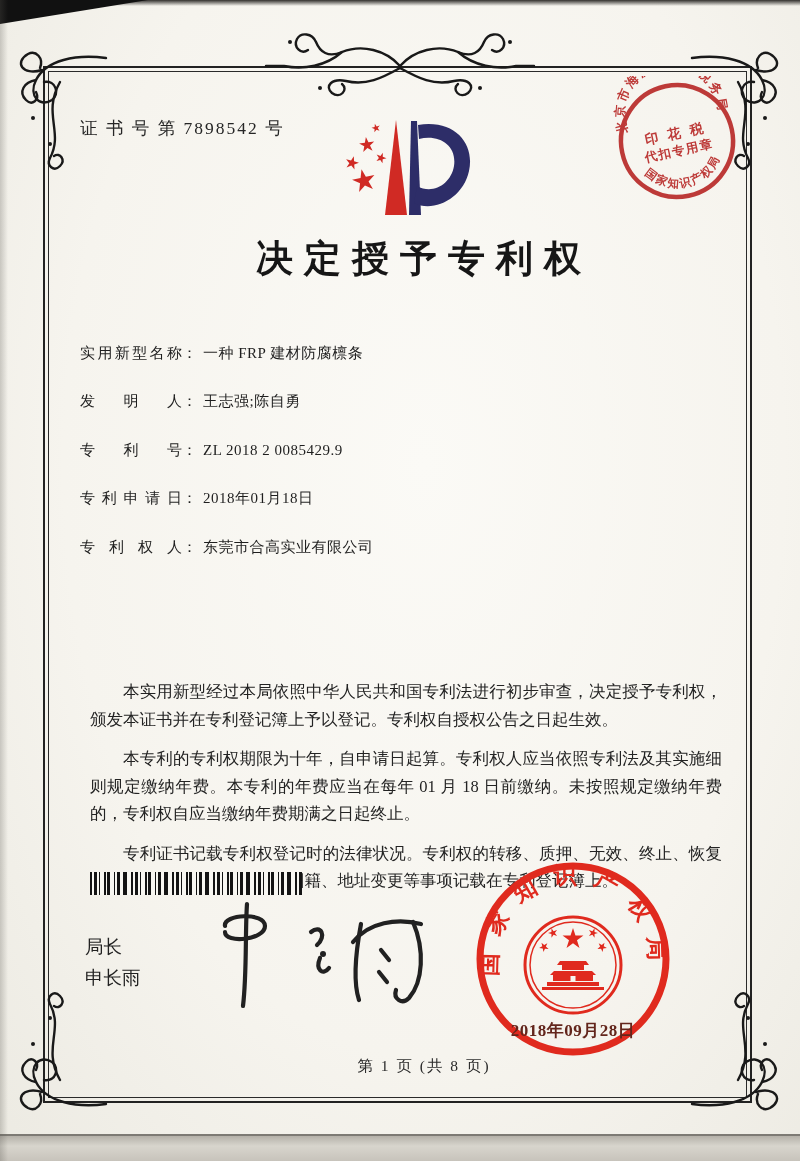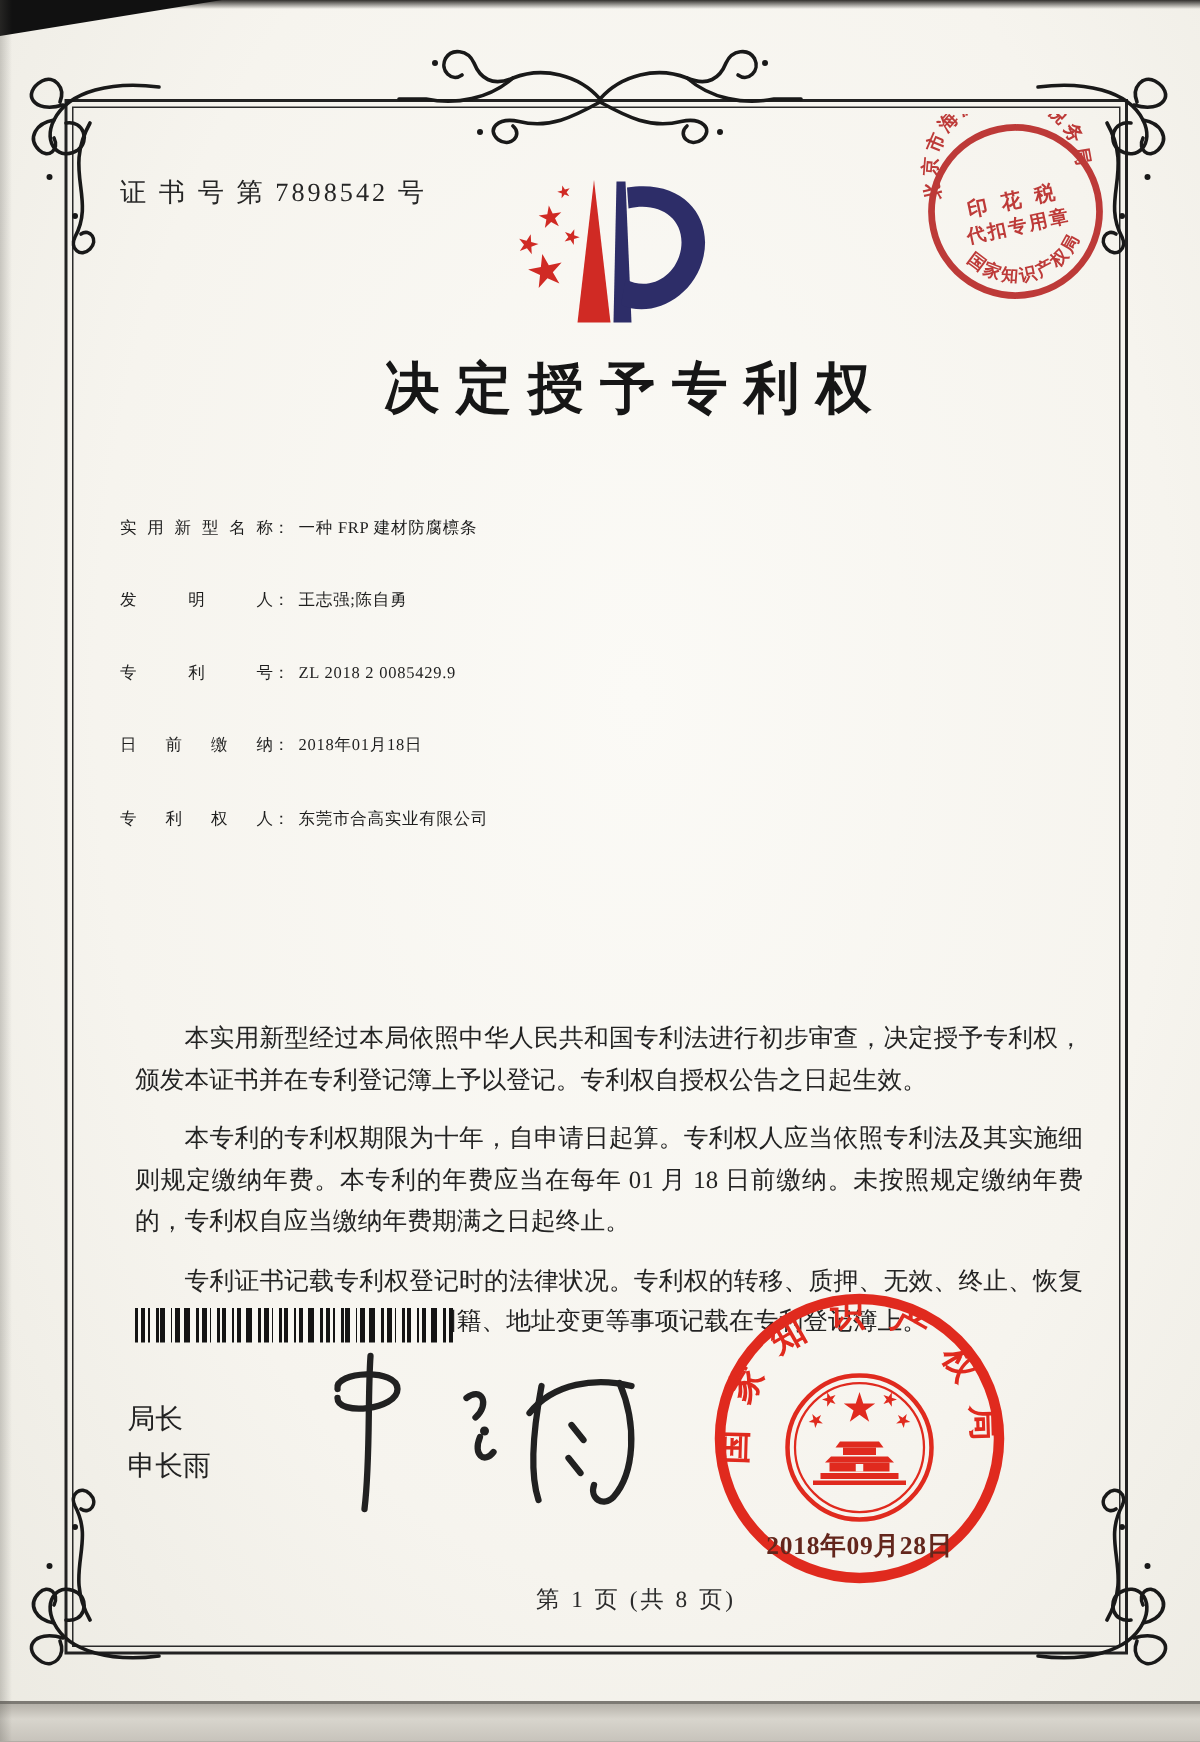--- a/index.html
+++ b/index.html
@@ -26,21 +26,21 @@
   .frame-inner{position:absolute;inset:3px;border:1px solid #2a2a2a;}
   .corner-orn,.top-orn{position:absolute;pointer-events:none;}
   .orn{stroke:#191919;fill:none;stroke-width:2.4;stroke-linecap:round;stroke-linejoin:round;}
   
   .cert-no{position:absolute;left:80px;top:116px;font-size:17.5px;letter-spacing:2px;color:#262626;}
   .logo{position:absolute;left:330px;top:118px;}
   .tax-stamp{position:absolute;left:612px;top:76px;}
   .title{position:absolute;left:0;right:0;top:234px;text-align:center;
     font-size:37px;font-weight:bold;letter-spacing:11px;color:#161616;}
   
-  .field-row{position:absolute;left:80px;height:22px;font-size:11px;white-space:nowrap;}
+  .field-row{position:absolute;left:80px;height:22px;font-size:15px;white-space:nowrap;}
   .f-label{display:inline-block;width:102px;text-align:justify;text-align-last:justify;
     vertical-align:top;}
   .f-colon{display:inline-block;margin-right:6px;}
   .f-value{letter-spacing:.5px;}
   .grant-right{position:absolute;left:455px;top:0;}
   
   .body-text{position:absolute;left:78px;top:666px;width:656px;font-size:16.5px;
     line-height:27.5px;color:#232323;}
   .body-text p{margin:12px;text-indent:2em;text-align:justify;}
   
@@ -158,21 +158,21 @@
   <div class="field-row" style="top:344px">
     <span class="f-label">实用新型名称</span><span class="f-colon">：</span><span class="f-value">一种 FRP 建材防腐檩条</span>
   </div>
   <div class="field-row" style="top:392px">
     <span class="f-label">发明人</span><span class="f-colon">：</span><span class="f-value">王志强;陈自勇</span>
   </div>
   <div class="field-row" style="top:441px">
     <span class="f-label">专利号</span><span class="f-colon">：</span><span class="f-value">ZL 2018 2 0085429.9</span>
   </div>
   <div class="field-row" style="top:489px">
-    <span class="f-label">日前缴纳</span><span class="f-colon">：</span><span class="f-value">2018年01月18日</span>
+    <span class="f-label">专利申请日</span><span class="f-colon">：</span><span class="f-value">2018年01月18日</span>
   </div>
   <div class="field-row" style="top:538px">
     <span class="f-label">专利权人</span><span class="f-colon">：</span><span class="f-value">东莞市合高实业有限公司</span>
   </div>
 
   <div class="body-text">
     <p>本实用新型经过本局依照中华人民共和国专利法进行初步审查，决定授予专利权，颁发本证书并在专利登记簿上予以登记。专利权自授权公告之日起生效。</p>
     <p>本专利的专利权期限为十年，自申请日起算。专利权人应当依照专利法及其实施细则规定缴纳年费。本专利的年费应当在每年 01 月 18 日前缴纳。未按照规定缴纳年费的，专利权自应当缴纳年费期满之日起终止。</p>
     <p>专利证书记载专利权登记时的法律状况。专利权的转移、质押、无效、终止、恢复和专利权人的姓名或名称、国籍、地址变更等事项记载在专利登记簿上。</p>
   </div>

